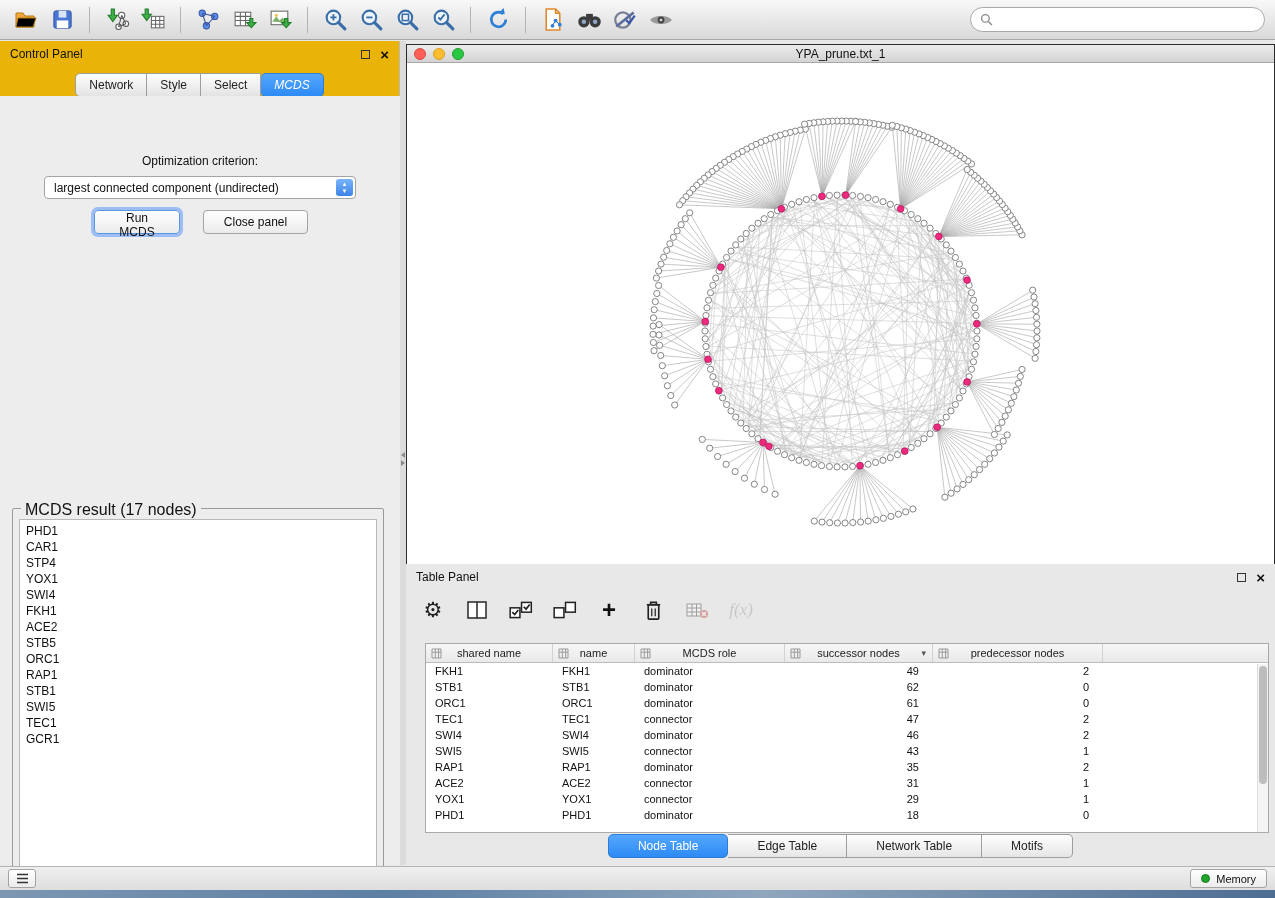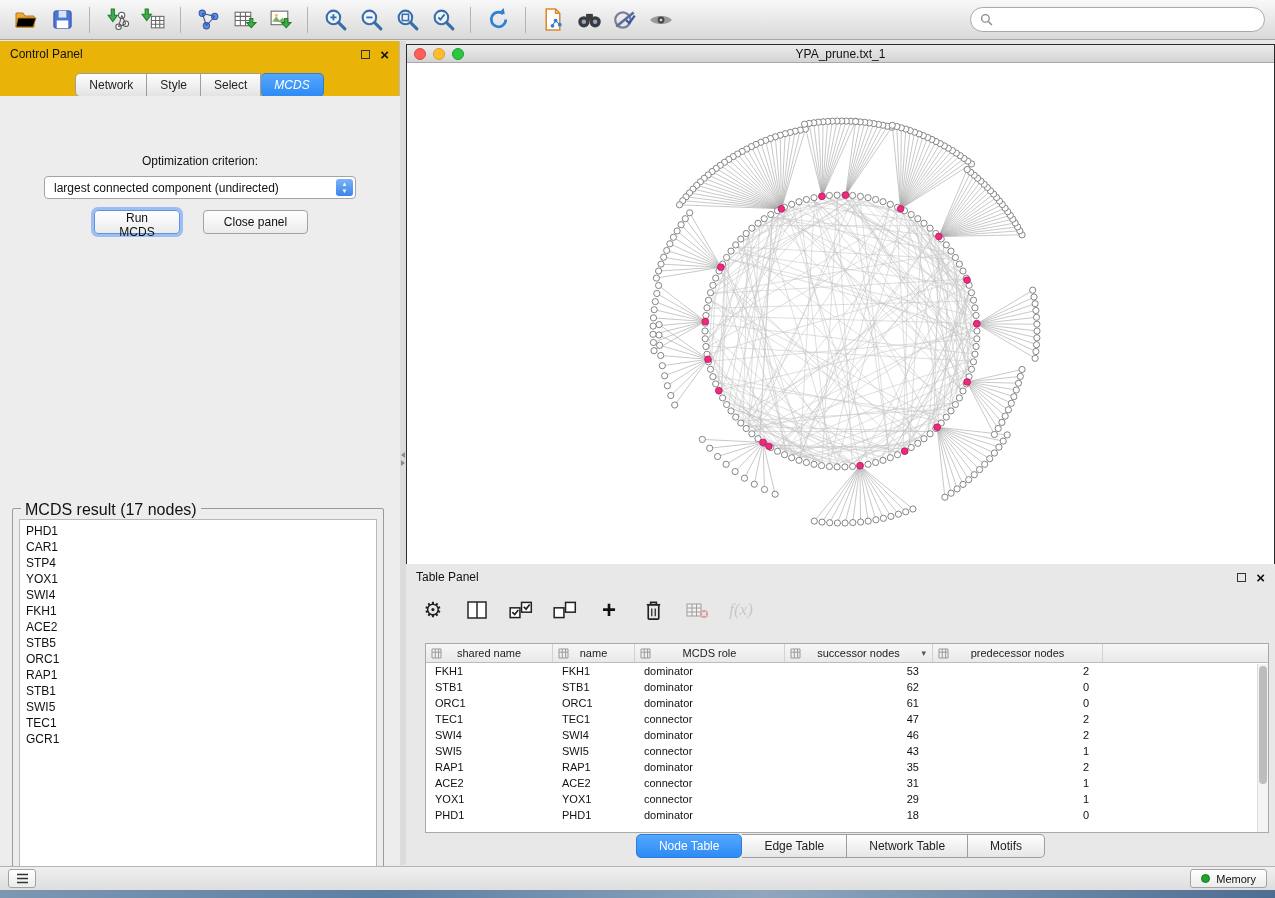--- a/index.html
+++ b/index.html
@@ -87,21 +87,21 @@
   .hcell .chev { position:absolute; right:6px; font-size:9px; color:#555; }
   .c0{width:127px}.c1{width:82px}.c2{width:150px}.c3{width:148px}.c4{width:170px}.c5{flex:1}
   .tbody { position:relative; }
   .trow { display:flex; height:16px; align-items:center; }
   .tcell { font-size:11px; color:#111; padding-left:9px; overflow:hidden; white-space:nowrap; }
   .tcell.num { text-align:right; padding-left:0; padding-right:14px; }
   #t-scrollbar { position:absolute; right:0; top:20px; bottom:0; width:11px; background:#f4f4f4; border-left:1px solid #ddd; }
   #t-thumb { position:absolute; left:1px; top:2px; width:8px; height:118px; background:#bdbdbd; border-radius:4px; }
 
   #tp-tabs { position:absolute; left:0; top:270px; width:100%; display:flex; justify-content:center; }
-  .tt-tab { font-size:12px; padding:4px 22px; background:linear-gradient(#fefefe,#e6e6e6);
+  .tt-tab { font-size:12px; padding:4px 29px; background:linear-gradient(#fefefe,#e6e6e6);
     border:1px solid #9d9d9d; border-left:none; color:#222; }
   .tt-tab:first-child { border-left:1px solid #9d9d9d; border-radius:5px 0 0 5px; }
   .tt-tab:last-child { border-radius:0 5px 5px 0; }
   .tt-tab.active { background:linear-gradient(#55a7fd,#2d8bf5); color:#fff; border-color:#2d7dd8; border-radius:5px; }
 
   
   #status-bar { position:absolute; left:0; top:866px; width:1275px; height:24px;
     background:linear-gradient(#efefef,#dedede); border-top:1px solid #b4b4b4;
     display:flex; align-items:center; padding:0 8px; }
   #hamburger-btn { width:28px; height:19px; background:linear-gradient(#fff,#ececec);
@@ -1104,21 +1104,21 @@
           </svg>
         <span>predecessor nodes</span>
       </div>
       <div class="hcell c5" style="border-right:none"></div>
     </div>
     <div class="tbody" id="table-body">
         <div class="trow">
           <div class="tcell c0">FKH1</div>
           <div class="tcell c1">FKH1</div>
           <div class="tcell c2">dominator</div>
-          <div class="tcell c3 num">53</div>
+          <div class="tcell c3 num">49</div>
           <div class="tcell c4 num">2</div>
           <div class="tcell c5"></div>
         </div>
         <div class="trow">
           <div class="tcell c0">STB1</div>
           <div class="tcell c1">STB1</div>
           <div class="tcell c2">dominator</div>
           <div class="tcell c3 num">62</div>
           <div class="tcell c4 num">0</div>
           <div class="tcell c5"></div>

